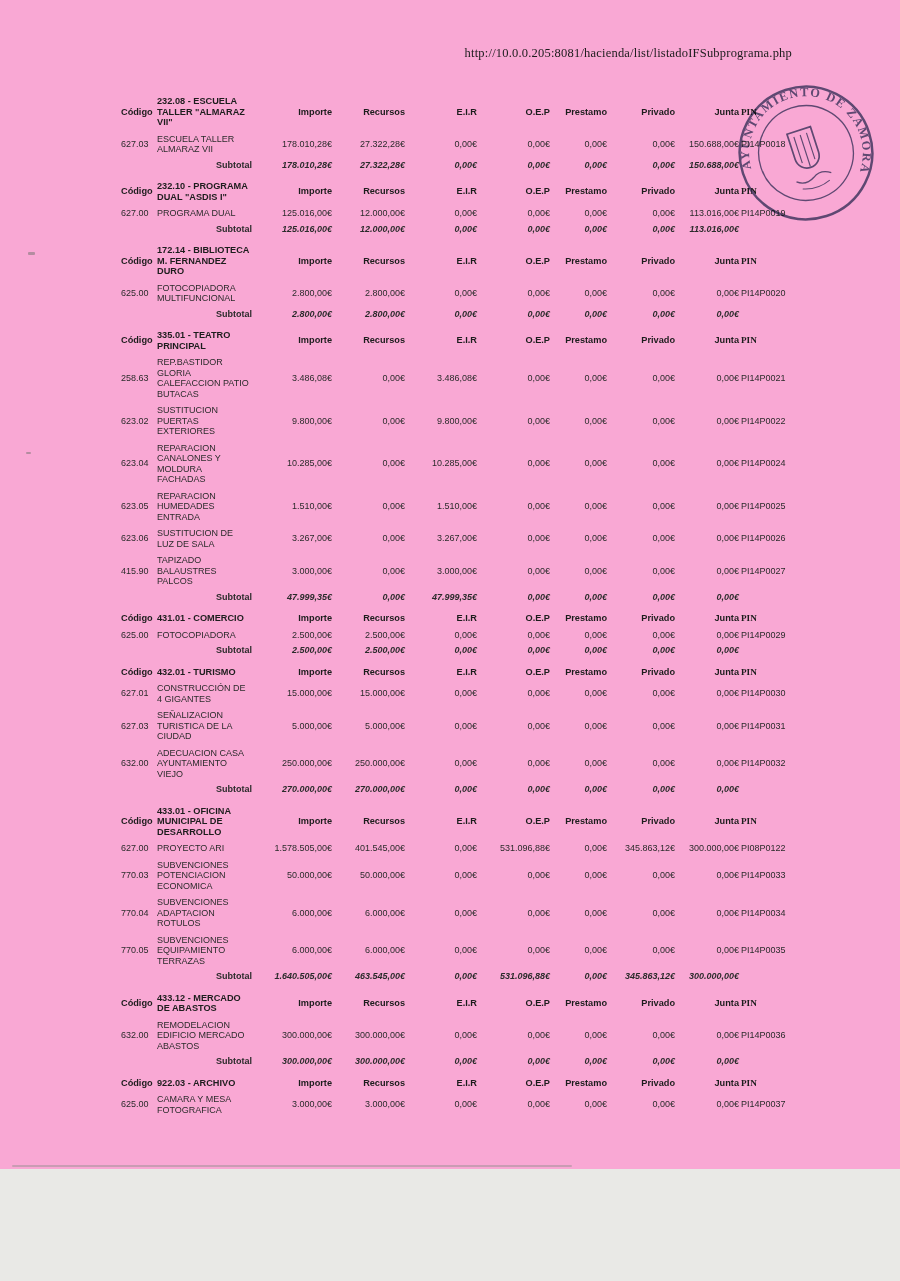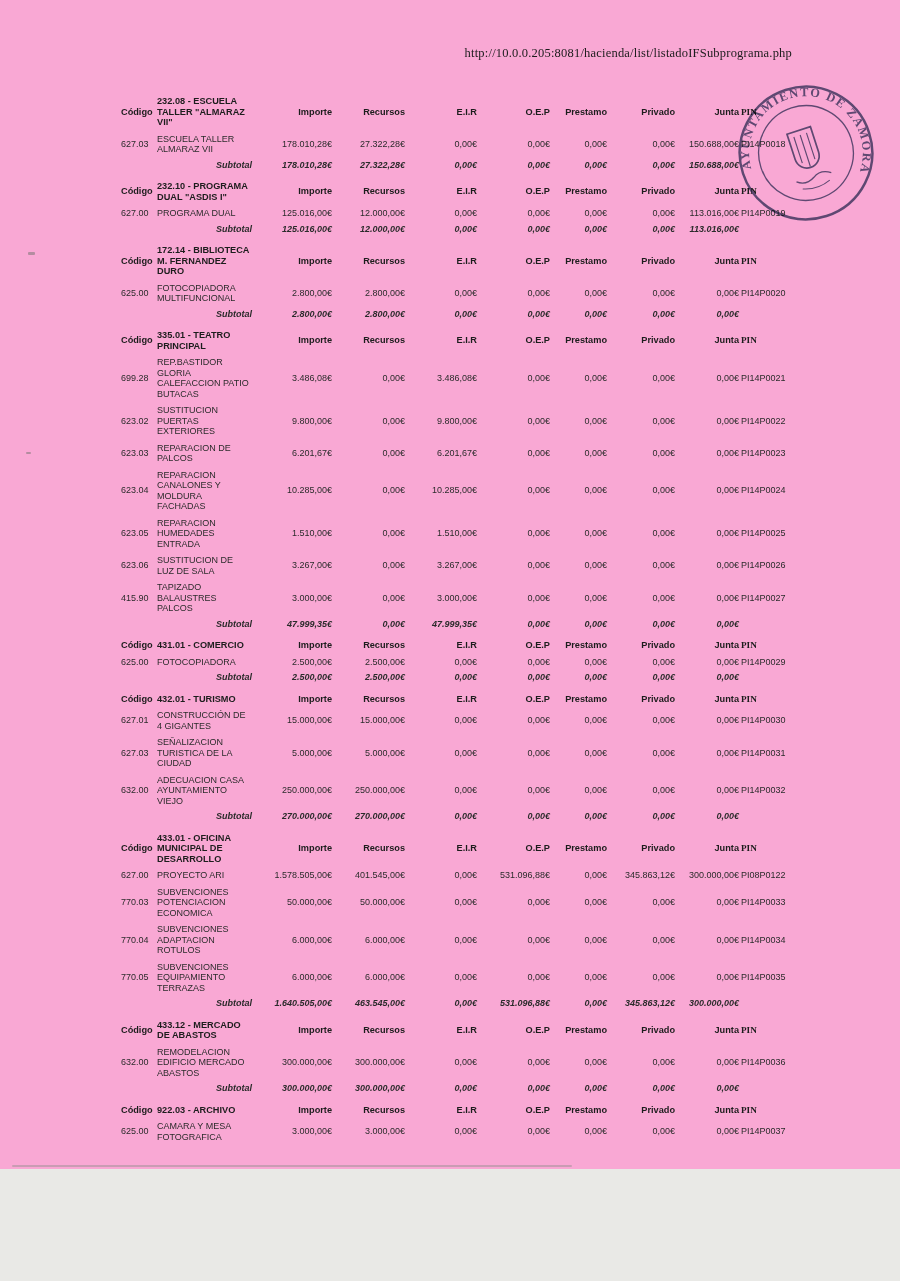--- a/index.html
+++ b/index.html
@@ -42,21 +42,21 @@
     vertical-align: middle;
     overflow: hidden;
   }
   .section-header td { padding-top: 6px; }
   .code { text-align: left; padding-left: 2px; white-space: nowrap; }
   .name { text-align: left; padding-right: 5px; }
   .num  { text-align: right; white-space: nowrap; }
   .pin  { text-align: left; padding-left: 6px; white-space: nowrap; }
   .hdr  { font-weight: 700; color: #1d1d1d; font-size: 9.2px; }
   .pin-hdr { padding-left: 12px; font-family: Liberation Serif, serif; }
-  .sub-label { text-align: right; font-weight: 700; font-style: italic; padding-right: 4px; }
+  .sub-label { text-align: right; font-weight: 700; padding-right: 4px; }
   .sub-val { font-style: italic; font-weight: 700; }
   .subtotal-row td { padding-top: 2px; padding-bottom: 5px; }
 
   .stamp {
     position: absolute;
     left: 735px;
     top: 82px;
     width: 142px;
     height: 142px;
     opacity: 0.8;
@@ -236,21 +236,21 @@
           <td class="num hdr">Importe</td>
           <td class="num hdr">Recursos</td>
           <td class="num hdr">E.I.R</td>
           <td class="num hdr">O.E.P</td>
           <td class="num hdr">Prestamo</td>
           <td class="num hdr">Privado</td>
           <td class="num hdr">Junta</td>
           <td class="pin hdr pin-hdr">PIN</td>
         </tr>
         <tr class="data-row">
-          <td class="code">699.28</td>
+          <td class="code">258.63</td>
           <td class="name">REP.BASTIDOR GLORIA CALEFACCION PATIO BUTACAS</td>
           <td class="num">3.486,08€</td>
           <td class="num">0,00€</td>
           <td class="num">3.486,08€</td>
           <td class="num">0,00€</td>
           <td class="num">0,00€</td>
           <td class="num">0,00€</td>
           <td class="num">0,00€</td>
           <td class="pin">PI14P0021</td>
         </tr>
@@ -258,32 +258,20 @@
           <td class="code">623.02</td>
           <td class="name">SUSTITUCION PUERTAS EXTERIORES</td>
           <td class="num">9.800,00€</td>
           <td class="num">0,00€</td>
           <td class="num">9.800,00€</td>
           <td class="num">0,00€</td>
           <td class="num">0,00€</td>
           <td class="num">0,00€</td>
           <td class="num">0,00€</td>
           <td class="pin">PI14P0022</td>
-        </tr>
-        <tr class="data-row">
-          <td class="code">623.03</td>
-          <td class="name">REPARACION DE PALCOS</td>
-          <td class="num">6.201,67€</td>
-          <td class="num">0,00€</td>
-          <td class="num">6.201,67€</td>
-          <td class="num">0,00€</td>
-          <td class="num">0,00€</td>
-          <td class="num">0,00€</td>
-          <td class="num">0,00€</td>
-          <td class="pin">PI14P0023</td>
         </tr>
         <tr class="data-row">
           <td class="code">623.04</td>
           <td class="name">REPARACION CANALONES Y MOLDURA FACHADAS</td>
           <td class="num">10.285,00€</td>
           <td class="num">0,00€</td>
           <td class="num">10.285,00€</td>
           <td class="num">0,00€</td>
           <td class="num">0,00€</td>
           <td class="num">0,00€</td>

